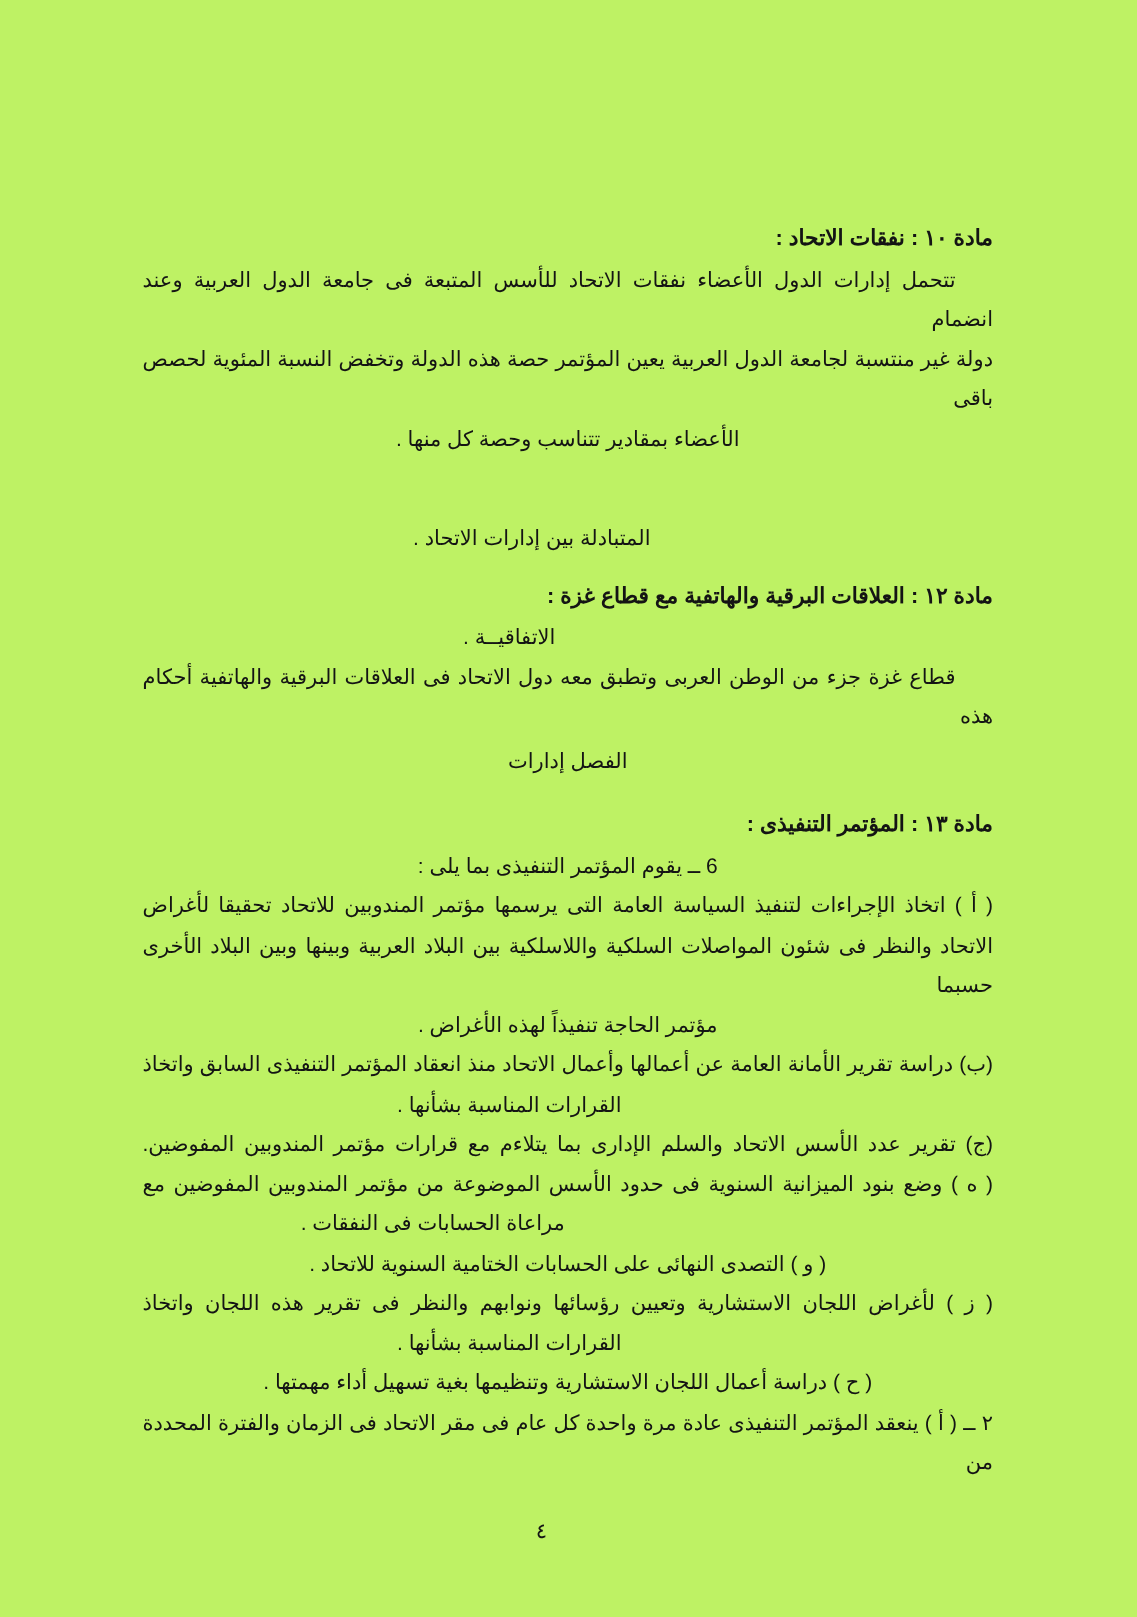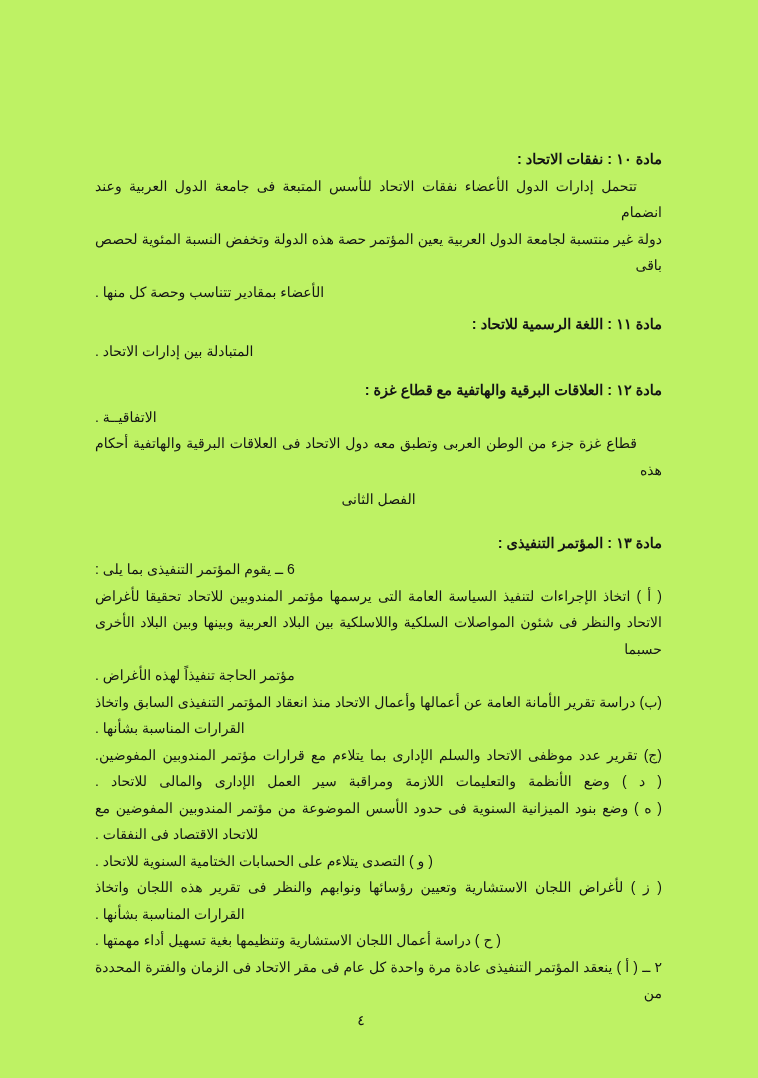--- a/index.html
+++ b/index.html
@@ -20,37 +20,37 @@
     position: absolute;
     top: 146px;
     right: 96px;
     width: 567px;
     direction: rtl;
     font-size: 14px;
     line-height: 26.5px;
     letter-spacing: -0.1px;
   }
   .ln {
-    text-align: left;
+    text-align: center;
     white-space: nowrap;
   }
   .j {
     white-space: normal;
     text-align: justify;
     text-align-last: justify;
   }
   .hd {
     font-weight: bold;
     font-size: 14.5px;
     text-align: right;
     white-space: nowrap;
   }
   .ind  { text-indent: 25px; }
   .c    { text-align: center; white-space: nowrap; }
-  .pr48  { padding-right: 48px; }
+  .pr48  { padding-right: 48px; margin-top: 40px; }
   .pr78  { padding-right: 78px; }
   .pr180 { padding-right: 180px; }
   .mt6  { margin-top: 6px; }
   .mt13 { margin-top: 13px; }
   .mt3  { margin-top: 3px; }
   .mt17 { margin-top: 17px; text-align: right; }
   .pagenum {
     position: absolute;
     top: 1012px;
     left: 0;
@@ -64,41 +64,39 @@
 <body>
 
 <div class="page">
   <div class="content">
 
     <div class="hd">مادة ١٠ : نفقات الاتحاد :</div>
     <div class="ln j ind">تتحمل إدارات الدول الأعضاء نفقات الاتحاد للأسس المتبعة فى جامعة الدول العربية وعند انضمام</div>
     <div class="ln j">دولة غير منتسبة لجامعة الدول العربية يعين المؤتمر حصة هذه الدولة وتخفض النسبة المئوية لحصص باقى</div>
     <div class="ln">الأعضاء بمقادير تتناسب وحصة كل منها .</div>
 
-    <div class="hd mt6">مادة ١١ : اللغة الرسمية للاتحاد :</div>
     <div class="ln pr48">المتبادلة بين إدارات الاتحاد .</div>
 
     <div class="hd mt13">مادة ١٢ : العلاقات البرقية والهاتفية مع قطاع غزة :</div>
     <div class="ln pr78">الاتفاقيــة .</div>
     <div class="ln j ind">قطاع غزة جزء من الوطن العربى وتطبق معه دول الاتحاد فى العلاقات البرقية والهاتفية أحكام هذه</div>
 
-    <div class="ln c mt3">الفصل الثانى</div>
+    <div class="ln c mt3">الفصل إدارات</div>
 
     <div class="hd mt17">مادة ١٣ : المؤتمر التنفيذى :</div>
     <div class="ln">6 ــ يقوم المؤتمر التنفيذى بما يلى :</div>
     <div class="ln j">( أ ) اتخاذ الإجراءات لتنفيذ السياسة العامة التى يرسمها مؤتمر المندوبين للاتحاد تحقيقا لأغراض</div>
     <div class="ln j">الاتحاد والنظر فى شئون المواصلات السلكية واللاسلكية بين البلاد العربية وبينها وبين البلاد الأخرى حسبما</div>
     <div class="ln">مؤتمر الحاجة تنفيذاً لهذه الأغراض .</div>
     <div class="ln j">(ب) دراسة تقرير الأمانة العامة عن أعمالها وأعمال الاتحاد منذ انعقاد المؤتمر التنفيذى السابق واتخاذ</div>
     <div class="ln pr78">القرارات المناسبة بشأنها .</div>
-    <div class="ln j">(ج) تقرير عدد موظفى الاتحاد والسلم الإدارى بما يتلاءم مع قرارات مؤتمر المندوبين المفوضين.</div>
-    <div class="ln j">( د ) وضع الأنظمة والتعليمات اللازمة ومراقبة سير العمل الإدارى والمالى للاتحاد .</div>
+    <div class="ln j">(ج) تقرير عدد الأسس الاتحاد والسلم الإدارى بما يتلاءم مع قرارات مؤتمر المندوبين المفوضين.</div>
     <div class="ln j">( ه ) وضع بنود الميزانية السنوية فى حدود الأسس الموضوعة من مؤتمر المندوبين المفوضين مع</div>
-    <div class="ln pr180">للاتحاد الاقتصاد فى النفقات .</div>
-    <div class="ln">( و ) التصدى يتلاءم على الحسابات الختامية السنوية للاتحاد .</div>
+    <div class="ln pr180">مراعاة الحسابات فى النفقات .</div>
+    <div class="ln">( و ) التصدى النهائى على الحسابات الختامية السنوية للاتحاد .</div>
     <div class="ln j">( ز ) لأغراض اللجان الاستشارية وتعيين رؤسائها ونوابهم والنظر فى تقرير هذه اللجان واتخاذ</div>
     <div class="ln pr78">القرارات المناسبة بشأنها .</div>
     <div class="ln">( ح ) دراسة أعمال اللجان الاستشارية وتنظيمها بغية تسهيل أداء مهمتها .</div>
     <div class="ln j">٢ ــ ( أ ) ينعقد المؤتمر التنفيذى عادة مرة واحدة كل عام فى مقر الاتحاد فى الزمان والفترة المحددة من</div>
 
   </div>
 
   <div class="pagenum">٤</div>
 </div>
 

